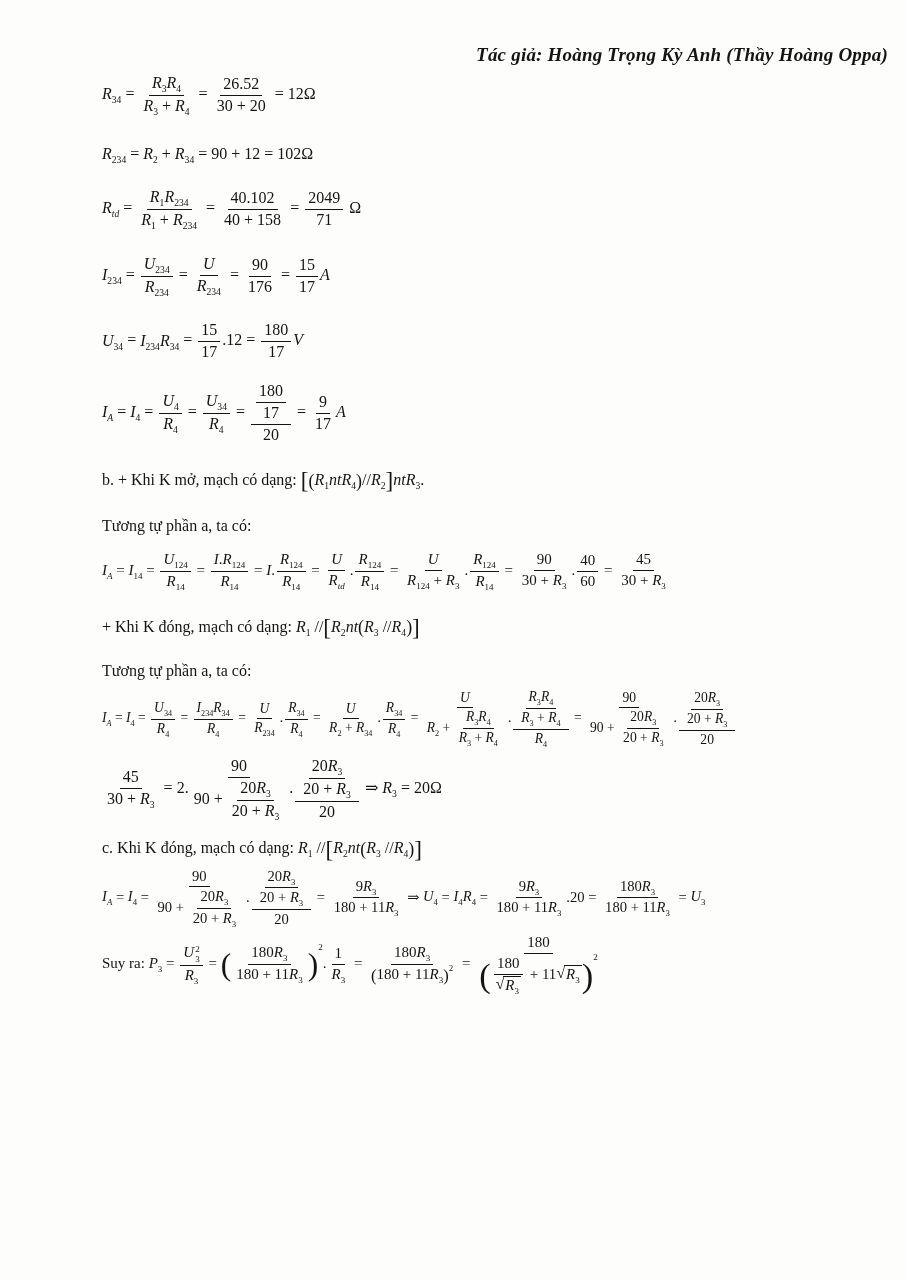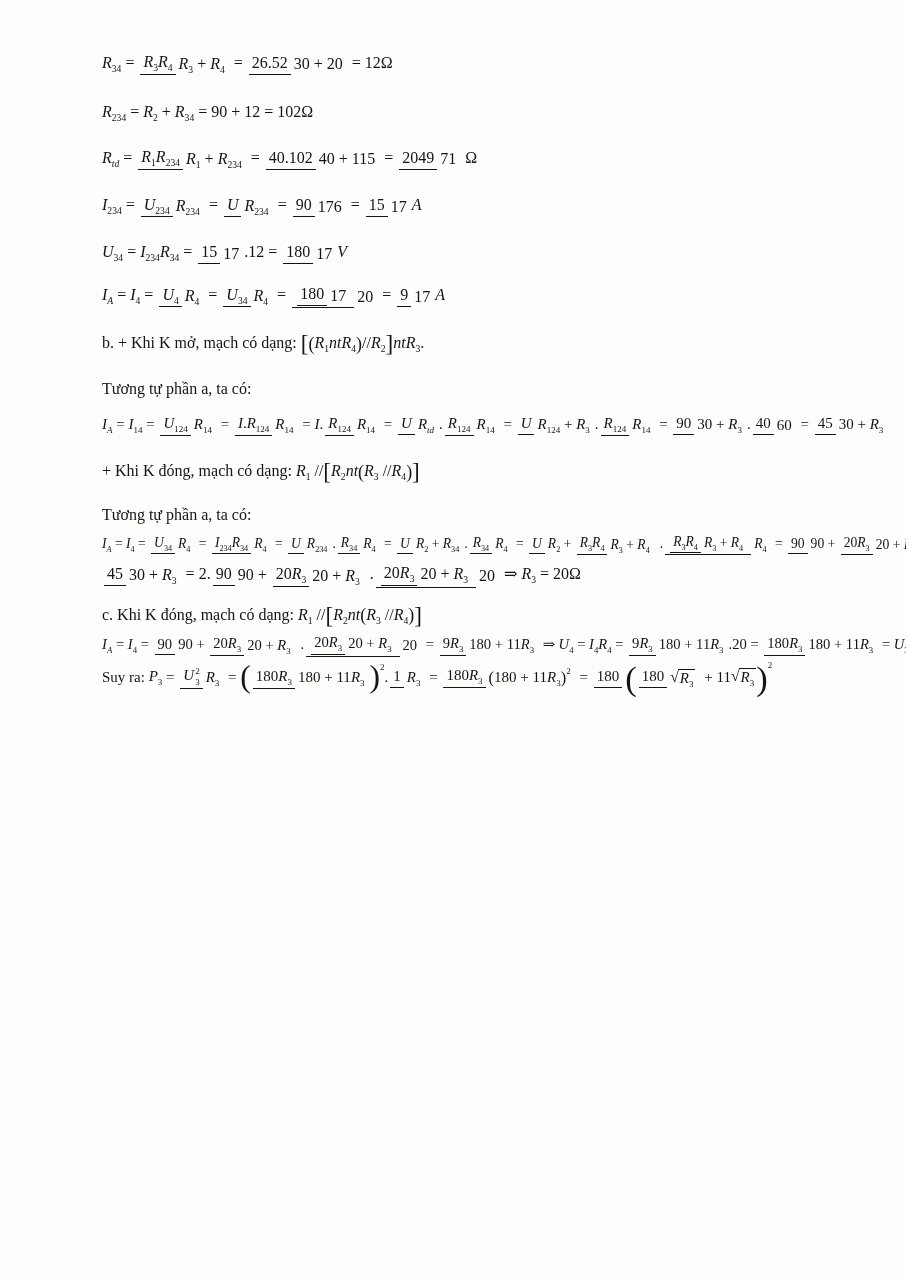--- a/index.html
+++ b/index.html
@@ -11,21 +11,21 @@
   }
   .header{
     text-align:right;font-weight:bold;font-style:italic;
     font-size:19px;letter-spacing:0.2px;padding-right:4px;
   }
   .line{margin-top:18px;font-size:16px;white-space:nowrap;line-height:1.35;}
   .mt{white-space:pre;}
   .mvn{font-style:italic;}
   sub.msub{font-size:0.60em;line-height:1;}
   .frac{
-    display:inline-flex;flex-direction:row;align-items:center;
+    display:inline-flex;flex-direction:column;align-items:center;
     vertical-align:middle;margin:0 2px;text-align:center;
   }
   .num{display:block;padding:0 3px 1px 3px;border-bottom:1px solid #141414;line-height:1.18;}
   .den{display:block;padding:1px 3px 0 3px;line-height:1.18;}
   .bigb{display:inline-block;vertical-align:middle;line-height:0.85;font-weight:400;}
   .sqrt{display:inline-flex;align-items:flex-start;vertical-align:middle;}
   .rad{line-height:1.05;font-size:1.05em;}
   .rdc{border-top:1px solid #141414;padding:0 2px;margin-left:-1px;}
   .pgrp{display:inline-flex;align-items:center;vertical-align:middle;}
   .pexp{font-size:0.60em;align-self:flex-start;position:relative;top:-0.35em;}
@@ -50,35 +50,36 @@
   [data-name="line-eq-solve-r3"]{margin-top:8px;}
   [data-name="line-text-part-c-intro"]{margin-top:16px;}
   [data-name="line-text-theo-b"]{margin-top:22px;}
   [data-name="line-eq-ia-u4"]{margin-top:8px;font-size:14.6px;}
   [data-name="line-eq-p3"]{margin-top:6px;font-size:15px;}
 </style>
 </head>
 <body>
 
 <div class="page" data-name="document-page">
+  <div class="header" data-name="author-credit">Tác giả: Hoàng Trọng Kỳ Anh (Thầy Hoàng Oppa)</div>
   <div id="content" data-name="solution-content">
       <div class="line" data-name="line-eq-r34"><span class="mv" data-name="math-variable"><span class="mvn" data-name="variable-symbol">R</span><sub class="msub" data-name="subscript" style="font-style: normal;">34</sub></span><span class="mt" data-name="math-text"> = </span><span class="frac" data-name="fraction">
           <span class="num" data-name="numerator"><span class="mv" data-name="math-variable"><span class="mvn" data-name="variable-symbol">R</span><sub class="msub" data-name="subscript" style="font-style: normal;">3</sub></span><span class="mv" data-name="math-variable"><span class="mvn" data-name="variable-symbol">R</span><sub class="msub" data-name="subscript" style="font-style: normal;">4</sub></span></span>
           <span class="den" data-name="denominator"><span class="mv" data-name="math-variable"><span class="mvn" data-name="variable-symbol">R</span><sub class="msub" data-name="subscript" style="font-style: normal;">3</sub></span><span class="mt" data-name="math-text"> + </span><span class="mv" data-name="math-variable"><span class="mvn" data-name="variable-symbol">R</span><sub class="msub" data-name="subscript" style="font-style: normal;">4</sub></span></span>
         </span><span class="mt" data-name="math-text"> = </span><span class="frac" data-name="fraction">
           <span class="num" data-name="numerator"><span class="mt" data-name="math-text">26.52</span></span>
           <span class="den" data-name="denominator"><span class="mt" data-name="math-text">30 + 20</span></span>
         </span><span class="mt" data-name="math-text"> = 12Ω</span></div>
       <div class="line" data-name="line-eq-r234"><span class="mv" data-name="math-variable"><span class="mvn" data-name="variable-symbol">R</span><sub class="msub" data-name="subscript" style="font-style: normal;">234</sub></span><span class="mt" data-name="math-text"> = </span><span class="mv" data-name="math-variable"><span class="mvn" data-name="variable-symbol">R</span><sub class="msub" data-name="subscript" style="font-style: normal;">2</sub></span><span class="mt" data-name="math-text"> + </span><span class="mv" data-name="math-variable"><span class="mvn" data-name="variable-symbol">R</span><sub class="msub" data-name="subscript" style="font-style: normal;">34</sub></span><span class="mt" data-name="math-text"> = 90 + 12 = 102Ω</span></div>
       <div class="line" data-name="line-eq-rtd"><span class="mv" data-name="math-variable"><span class="mvn" data-name="variable-symbol">R</span><sub class="msub" data-name="subscript" style="font-style: italic;">td</sub></span><span class="mt" data-name="math-text"> = </span><span class="frac" data-name="fraction">
           <span class="num" data-name="numerator"><span class="mv" data-name="math-variable"><span class="mvn" data-name="variable-symbol">R</span><sub class="msub" data-name="subscript" style="font-style: normal;">1</sub></span><span class="mv" data-name="math-variable"><span class="mvn" data-name="variable-symbol">R</span><sub class="msub" data-name="subscript" style="font-style: normal;">234</sub></span></span>
           <span class="den" data-name="denominator"><span class="mv" data-name="math-variable"><span class="mvn" data-name="variable-symbol">R</span><sub class="msub" data-name="subscript" style="font-style: normal;">1</sub></span><span class="mt" data-name="math-text"> + </span><span class="mv" data-name="math-variable"><span class="mvn" data-name="variable-symbol">R</span><sub class="msub" data-name="subscript" style="font-style: normal;">234</sub></span></span>
         </span><span class="mt" data-name="math-text"> = </span><span class="frac" data-name="fraction">
           <span class="num" data-name="numerator"><span class="mt" data-name="math-text">40.102</span></span>
-          <span class="den" data-name="denominator"><span class="mt" data-name="math-text">40 + 115</span></span>
+          <span class="den" data-name="denominator"><span class="mt" data-name="math-text">40 + 158</span></span>
         </span><span class="mt" data-name="math-text"> = </span><span class="frac" data-name="fraction">
           <span class="num" data-name="numerator"><span class="mt" data-name="math-text">2049</span></span>
           <span class="den" data-name="denominator"><span class="mt" data-name="math-text">71</span></span>
         </span><span class="mt" data-name="math-text"> Ω</span></div>
       <div class="line" data-name="line-eq-i234"><span class="mv" data-name="math-variable"><span class="mvn" data-name="variable-symbol">I</span><sub class="msub" data-name="subscript" style="font-style: normal;">234</sub></span><span class="mt" data-name="math-text"> = </span><span class="frac" data-name="fraction">
           <span class="num" data-name="numerator"><span class="mv" data-name="math-variable"><span class="mvn" data-name="variable-symbol">U</span><sub class="msub" data-name="subscript" style="font-style: normal;">234</sub></span></span>
           <span class="den" data-name="denominator"><span class="mv" data-name="math-variable"><span class="mvn" data-name="variable-symbol">R</span><sub class="msub" data-name="subscript" style="font-style: normal;">234</sub></span></span>
         </span><span class="mt" data-name="math-text"> = </span><span class="frac" data-name="fraction">
           <span class="num" data-name="numerator"><span class="mv" data-name="math-variable"><span class="mvn" data-name="variable-symbol">U</span></span></span>
           <span class="den" data-name="denominator"><span class="mv" data-name="math-variable"><span class="mvn" data-name="variable-symbol">R</span><sub class="msub" data-name="subscript" style="font-style: normal;">234</sub></span></span>

